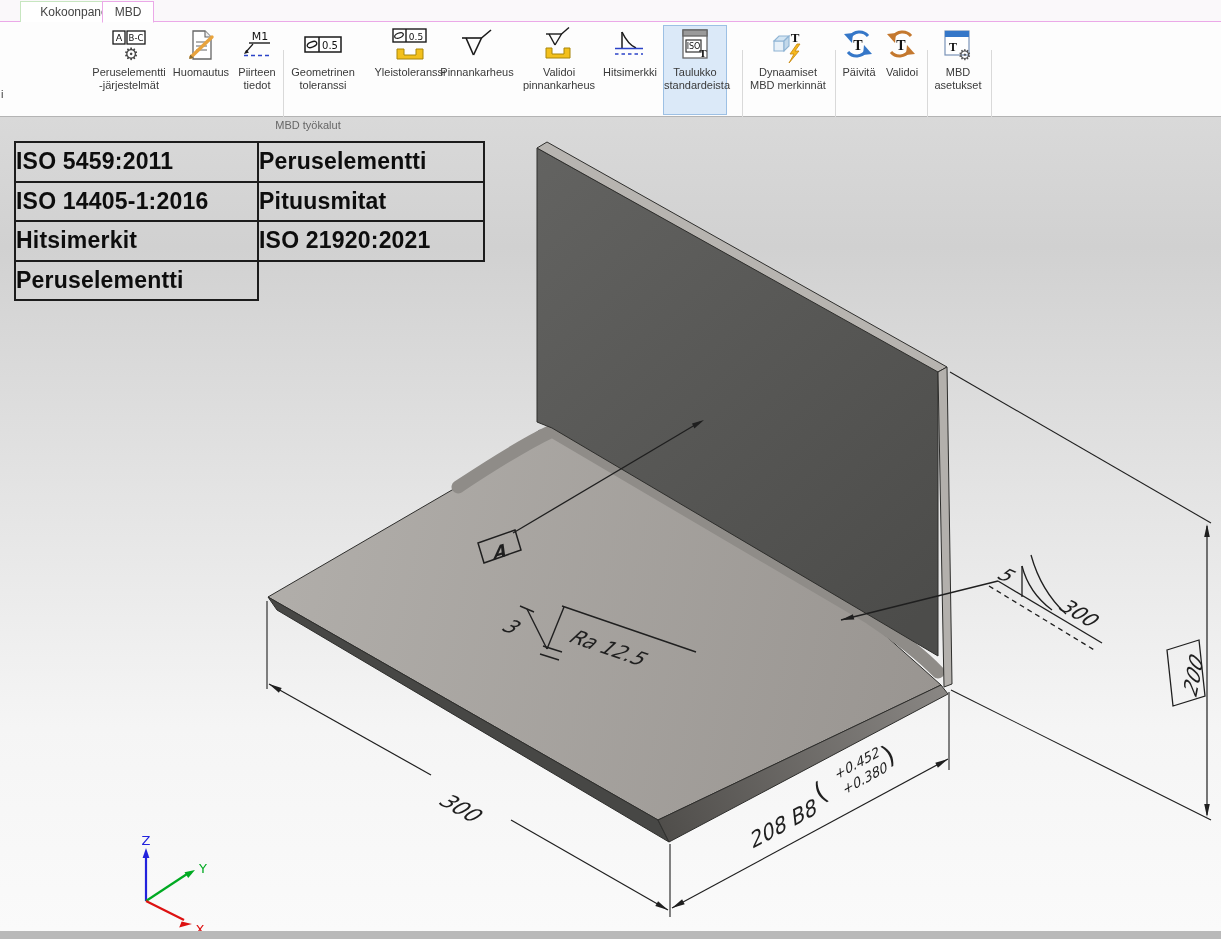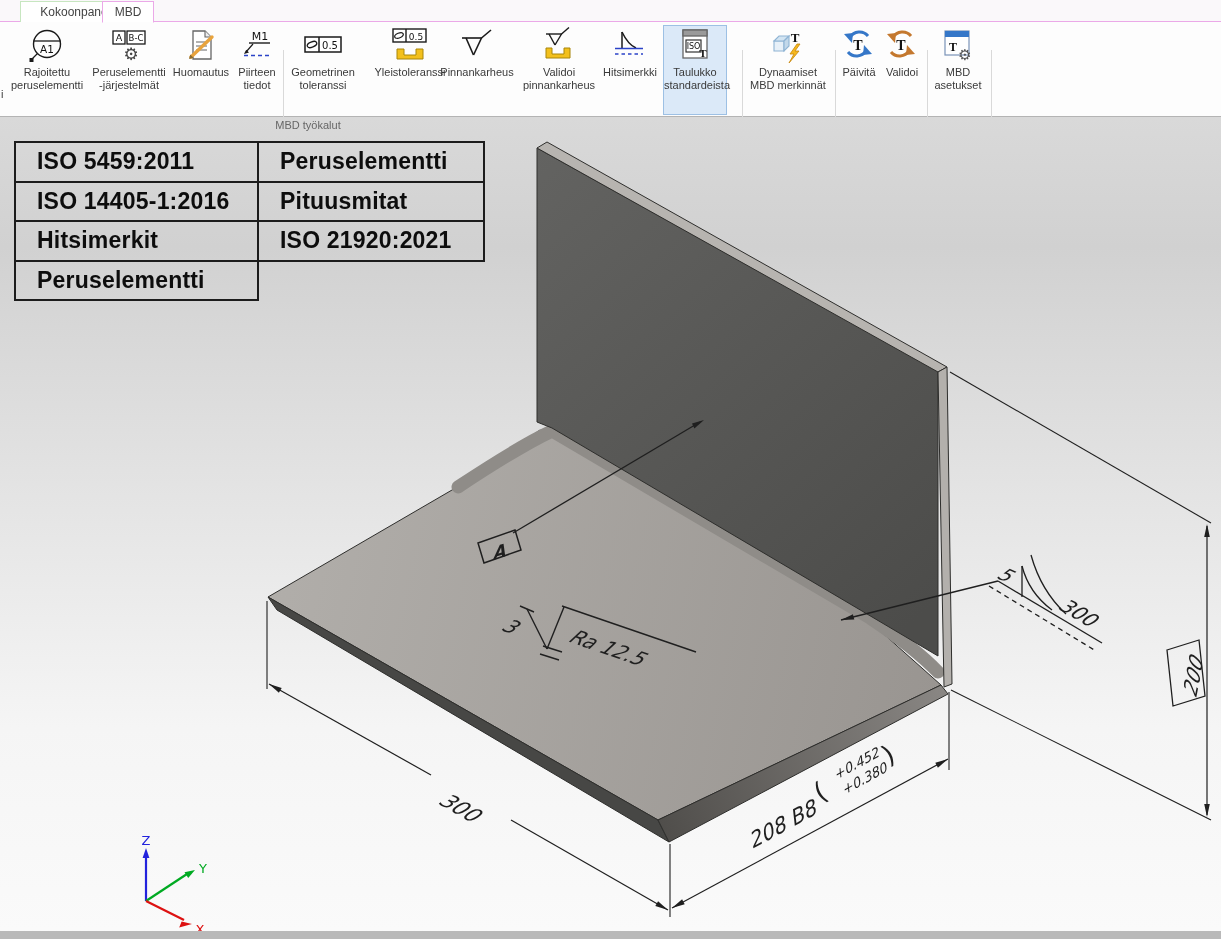--- a/index.html
+++ b/index.html
@@ -48,21 +48,21 @@
   .vp-svg{position:absolute;top:0;left:0;}
   
   .iso-table{
     position:absolute;left:14px;top:24px; 
     display:grid;grid-template-columns:243px 226px;grid-auto-rows:39.5px;
     border-top:2px solid #1c1c1c;border-left:2px solid #1c1c1c;
     color:#0d0d0d;font-weight:bold;font-size:23px;
   }
   .iso-cell{
     border-right:2px solid #1c1c1c;border-bottom:2px solid #1c1c1c;
-    display:flex;align-items:center;padding-left:21px;box-sizing:border-box;
+    display:flex;align-items:center;padding-left:0;box-sizing:border-box;
     letter-spacing:.2px;
   }
   .bottombar{
     position:absolute;top:931px;left:0;width:1221px;height:8px;background:#b9b9b9;
   }
   svg text{font-family:"DejaVu Sans",sans-serif;}
   .icon-serif{font-family:"Liberation Serif",serif;}
 </style>
 </head>
 <body>
@@ -73,33 +73,20 @@
   </div>
   <div class="tab tab-mbd">
     <span>MBD</span>
   </div>
 </div>
 
 <div class="ribbon">
 
   <div class="rclip">i</div>
 
-  <div class="rbtn" style="left:7px;width:80px">
-    <div class="ricon">
-      <svg width="40" height="38">
-        <circle cx="20" cy="17" r="13.5" fill="#fdfdfd" stroke="#1a1a1a" stroke-width="1.4"></circle>
-        <line x1="6.5" y1="14" x2="33.5" y2="14" stroke="#1a1a1a" stroke-width="1.3"></line>
-        <text x="20" y="26" text-anchor="middle" font-size="10.5" fill="#111">A1</text>
-        <line x1="10.5" y1="26.5" x2="5" y2="32" stroke="#1a1a1a" stroke-width="1.3"></line>
-        <rect x="2.5" y="31" width="4" height="4" fill="#1a1a1a"></rect>
-      </svg>
-    </div>
-    <div class="rlbl">Rajoitettu
-peruselementti</div>
-  </div>
 
   <div class="rbtn" style="left:89px;width:80px">
     <div class="ricon">
       <svg width="40" height="38">
         <rect x="4" y="4" width="12" height="13" fill="#fff" stroke="#1a1a1a" stroke-width="1.3"></rect>
         <text x="10" y="14" text-anchor="middle" font-size="9.5" fill="#111">A</text>
         <rect x="18" y="4" width="18" height="13" fill="#fff" stroke="#1a1a1a" stroke-width="1.3"></rect>
         <text x="27" y="14" text-anchor="middle" font-size="8.5" fill="#111">B-C</text>
         <text x="22" y="33" text-anchor="middle" font-size="17" fill="#444">⚙</text>
       </svg>

